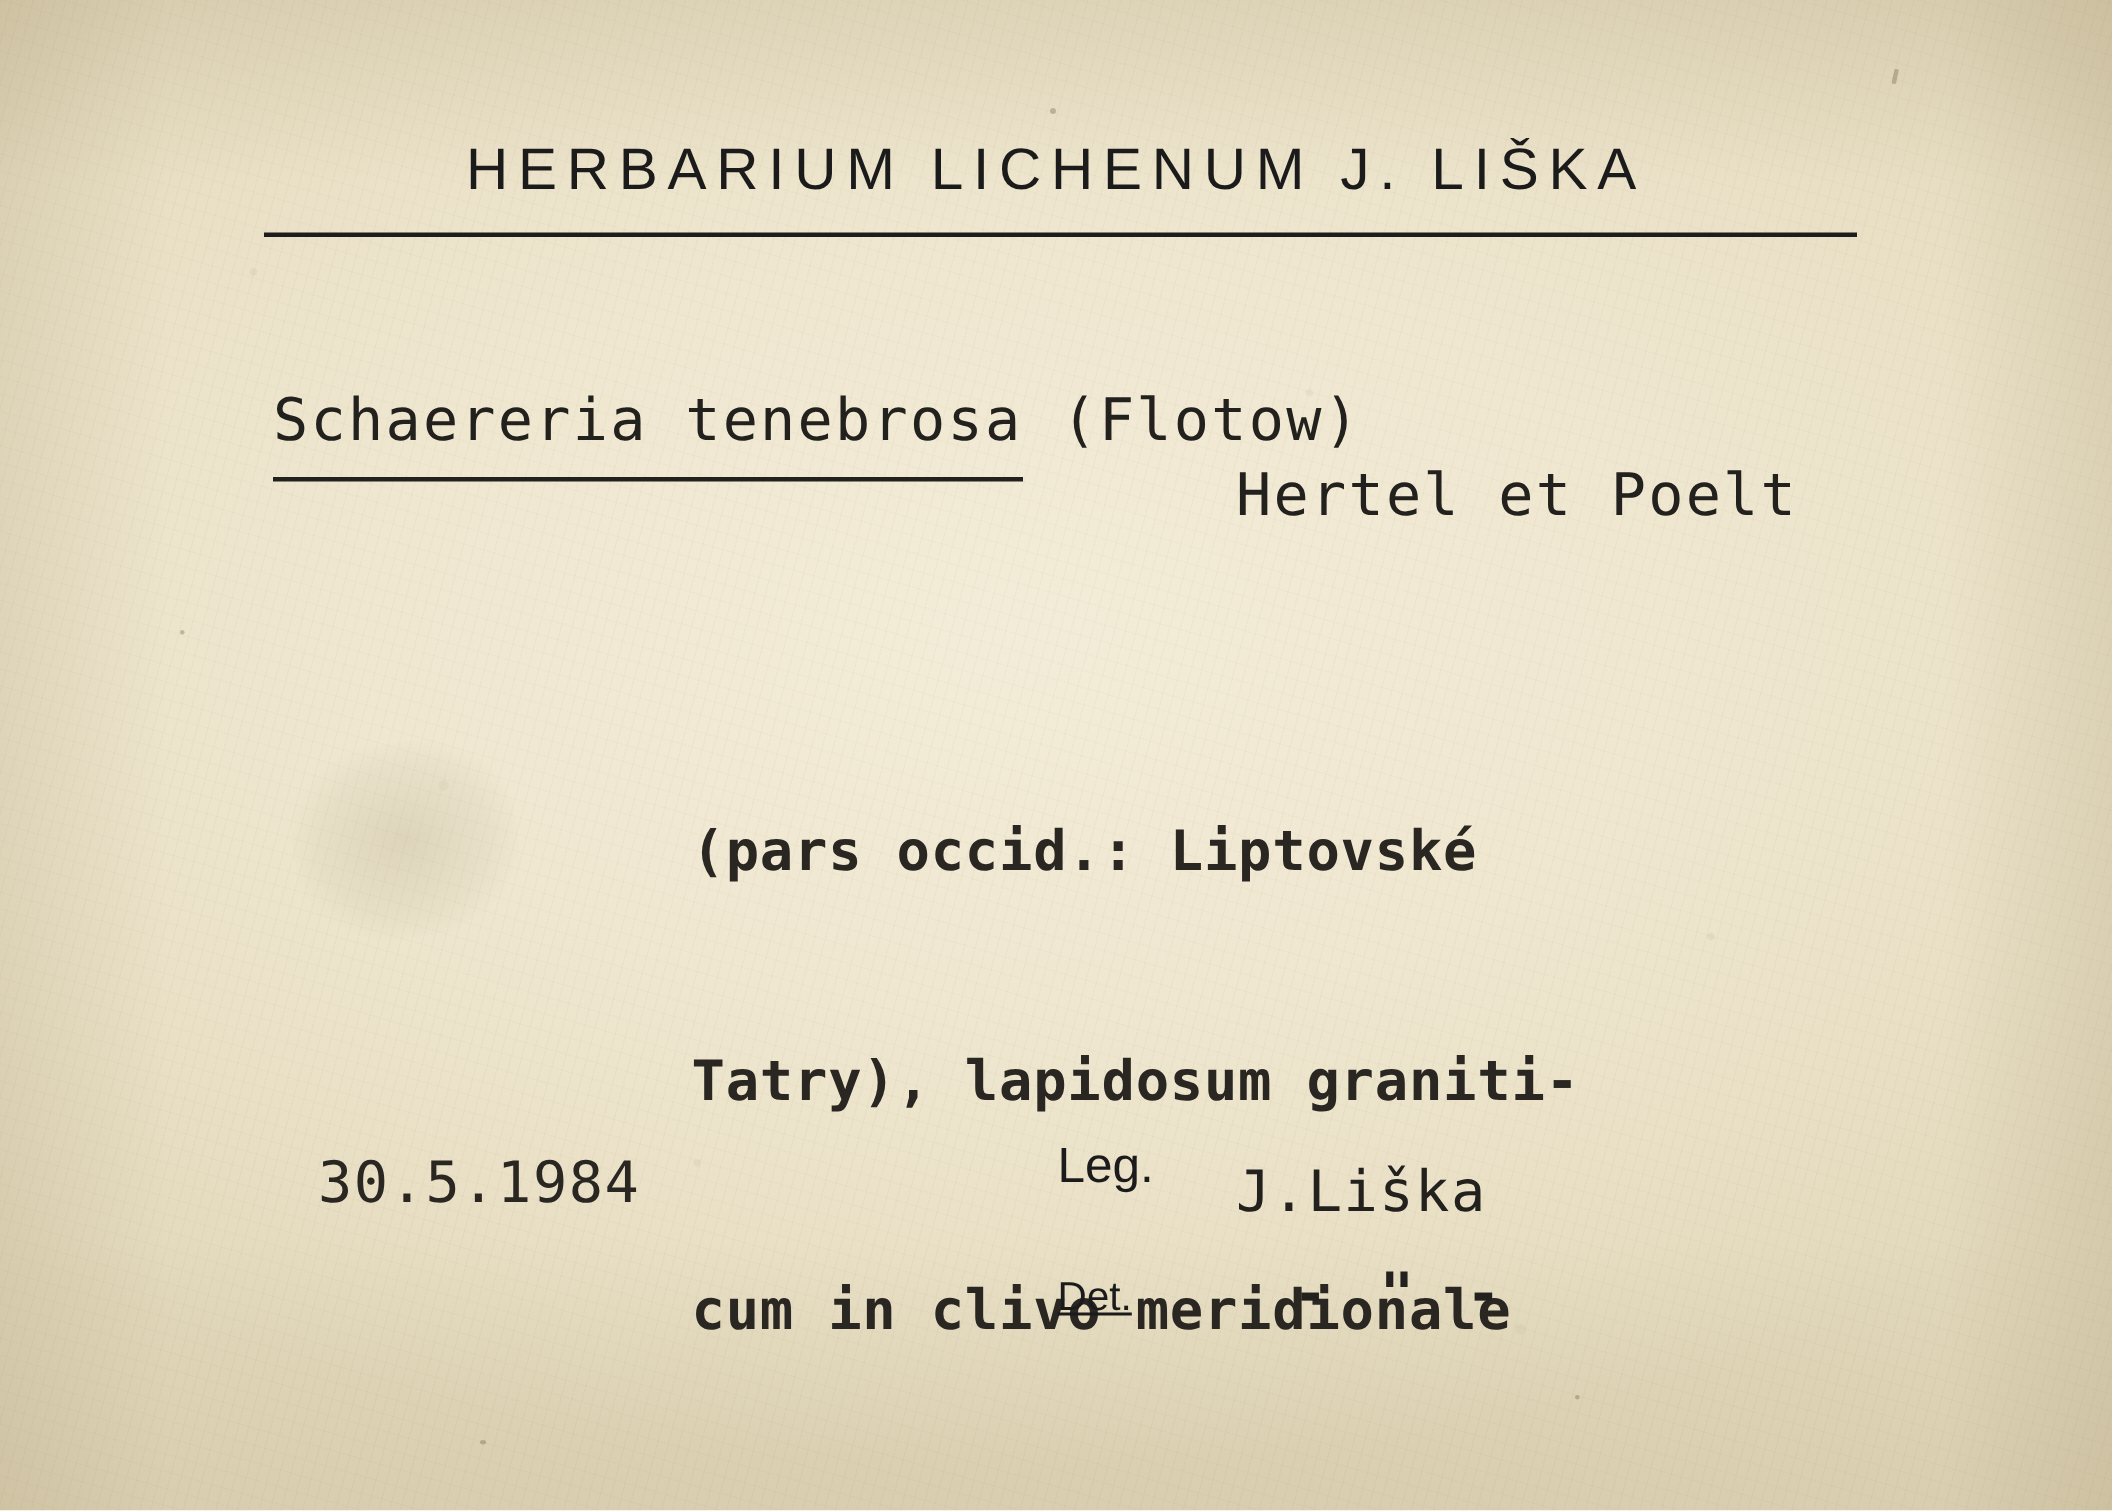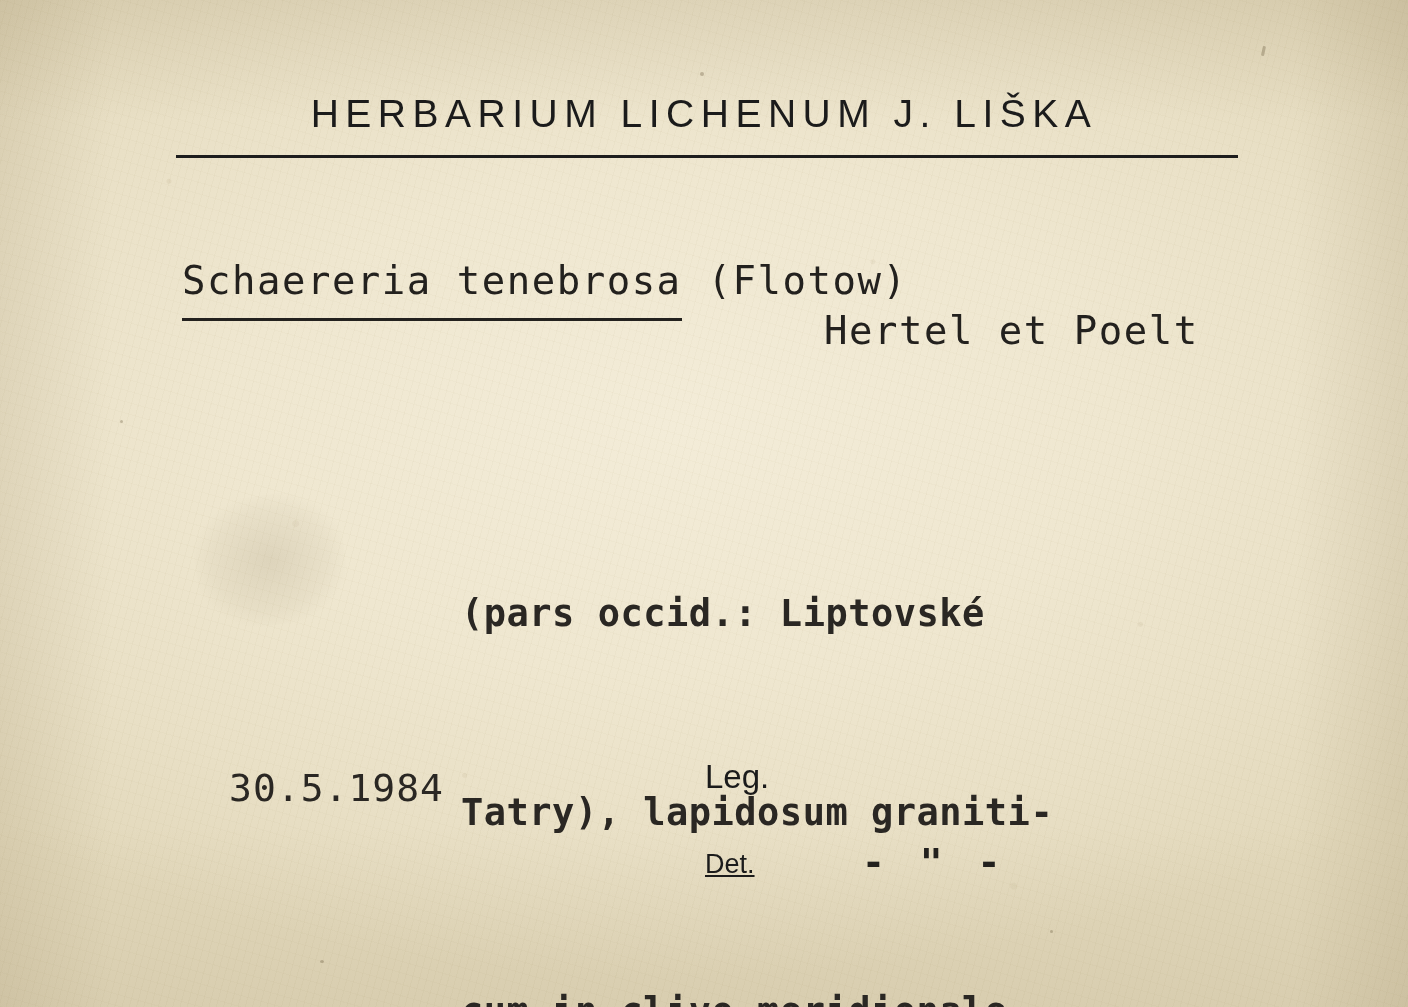--- a/index.html
+++ b/index.html
@@ -127,29 +127,28 @@
     top: 440px;
     font-size: 37px;
     line-height: 51px;
     letter-spacing: 0.5px;
     font-weight: bold;
     color: #2a2723;
   }
   .locality .indent {
     display: block;
     padding-left: 285px;
-    margin-top: 46px;
   }
   .locality .first-line {
     display: block;
   }
 
   .date {
     position: absolute;
-    left: 229px;
+    left: 212px;
     top: 766px;
     font-size: 38px;
     letter-spacing: 1px;
     color: #2a2723;
   }
   .leg-label {
     position: absolute;
     left: 705px;
     top: 758px;
     font-size: 33px;
@@ -211,17 +210,18 @@
     <span class="indent">(pars occid.: Liptovské</span>
     <span class="indent">Tatry), lapidosum graniti-</span>
     <span class="indent">cum in clivo meridionale</span>
     
     
   </div>
 
   <div class="tw date">30.5.1984</div>
 
   <div class="leg-label">Leg.</div>
+  <div class="tw leg-value">J.Liška</div>
 
   <div class="det-label">Det.</div>
   <div class="tw det-value">- " -</div>
 
 </div>
 
 </body></html>

